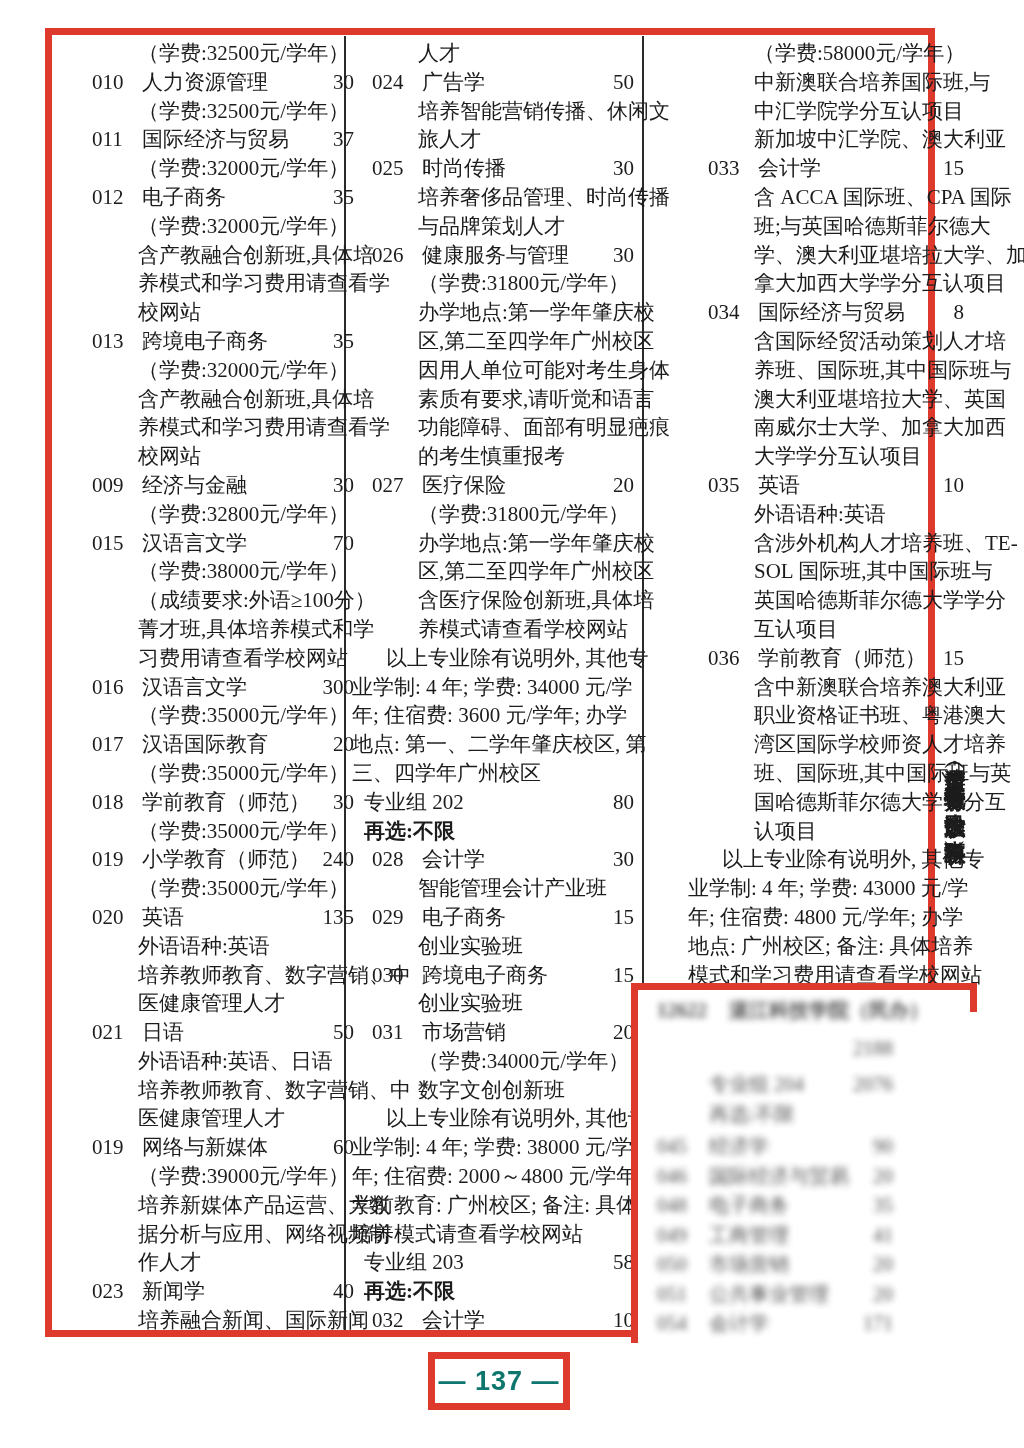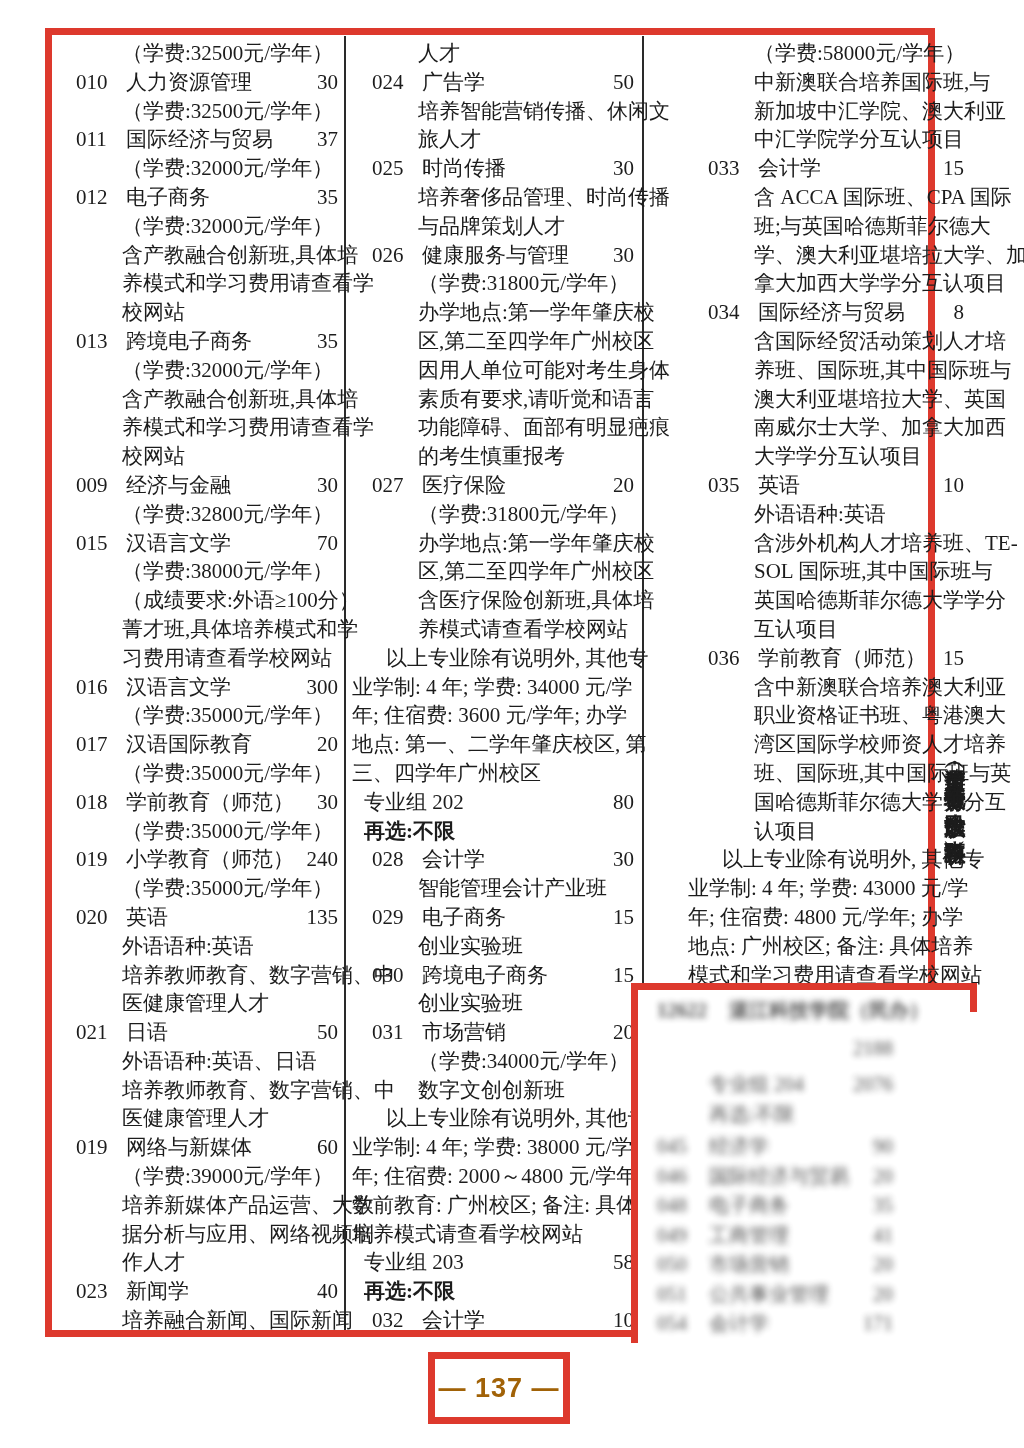--- a/index.html
+++ b/index.html
@@ -12,21 +12,21 @@
   
   .main-frame{
     position:absolute;left:45px;top:28px;width:890px;height:1309px;
     border:7px solid #dd392d;box-sizing:border-box;background:transparent;z-index:1;
   }
   .divider{position:absolute;top:36px;width:2px;height:1294px;background:#2a2a2a;z-index:1;}
   #divider1{left:344px;}
   #divider2{left:642px;}
   
   .col{position:absolute;top:39px;z-index:1;}
-  #col1{left:56px;width:284px;}
+  #col1{left:72px;width:284px;}
   #col2{left:352px;width:284px;}
   #col3{left:688px;width:278px;}
   .line{height:28.8px;line-height:28.8px;font-size:21px;white-space:nowrap;display:flex;}
   .line .code{margin-left:20px;width:50px;flex:0 0 auto;}
   .line .name{flex:1 1 auto;overflow:hidden;}
   .line .num{flex:0 0 auto;text-align:right;margin-right:2px;}
   .line.d{padding-left:66px;display:block;}
   .line.p1{padding-left:34px;display:block;}
   .line.p{padding-left:0;display:block;}
   .line.g{padding-left:12px;}
@@ -56,25 +56,25 @@
     content:"";position:absolute;right:0;top:0;width:7px;height:22px;background:#dd392d;
   }
   
   .sidebar-vtext{
     position:absolute;left:941px;top:752px;height:572px;z-index:3;
     writing-mode:vertical-rl;text-orientation:mixed;
     font-size:21px;letter-spacing:1px;font-weight:600;color:#1c1c1c;white-space:nowrap;
   }
   
   .page-num-box{
-    position:absolute;left:428px;top:1352px;width:142px;height:72px;
+    position:absolute;left:428px;top:1352px;width:142px;height:58px;
     border:7px solid #dd392d;box-sizing:border-box;z-index:1;
     display:flex;align-items:center;justify-content:center;
     font-family:"Liberation Sans","DejaVu Sans",sans-serif;
-    font-size:27px;font-weight:700;color:#a16207;letter-spacing:1px;
+    font-size:27px;font-weight:700;color:#0f766e;letter-spacing:1px;
   }
 </style>
 </head>
 <body>
 
 <div class="main-frame"></div>
 <div class="divider" id="divider1"></div>
 <div class="divider" id="divider2"></div>
 
 <div class="col" id="col1">
@@ -265,22 +265,22 @@
     <div class="line n">再选:不限</div>
     <div class="line m">
       <span class="code">032</span>
       <span class="name">会计学</span>
       <span class="num">10</span>
     </div>
   </div>
 <div class="col" id="col3">
     <div class="line d">（学费:58000元/学年）</div>
     <div class="line d">中新澳联合培养国际班,与</div>
+    <div class="line d">中汇学院学分互认项目</div>
     <div class="line d">新加坡中汇学院、澳大利亚</div>
-    <div class="line d">中汇学院学分互认项目</div>
     <div class="line m">
       <span class="code">033</span>
       <span class="name">会计学</span>
       <span class="num">15</span>
     </div>
     <div class="line d">含 ACCA 国际班、CPA 国际</div>
     <div class="line d">班;与英国哈德斯菲尔德大</div>
     <div class="line d">学、澳大利亚堪培拉大学、加</div>
     <div class="line d">拿大加西大学学分互认项目</div>
     <div class="line m">

